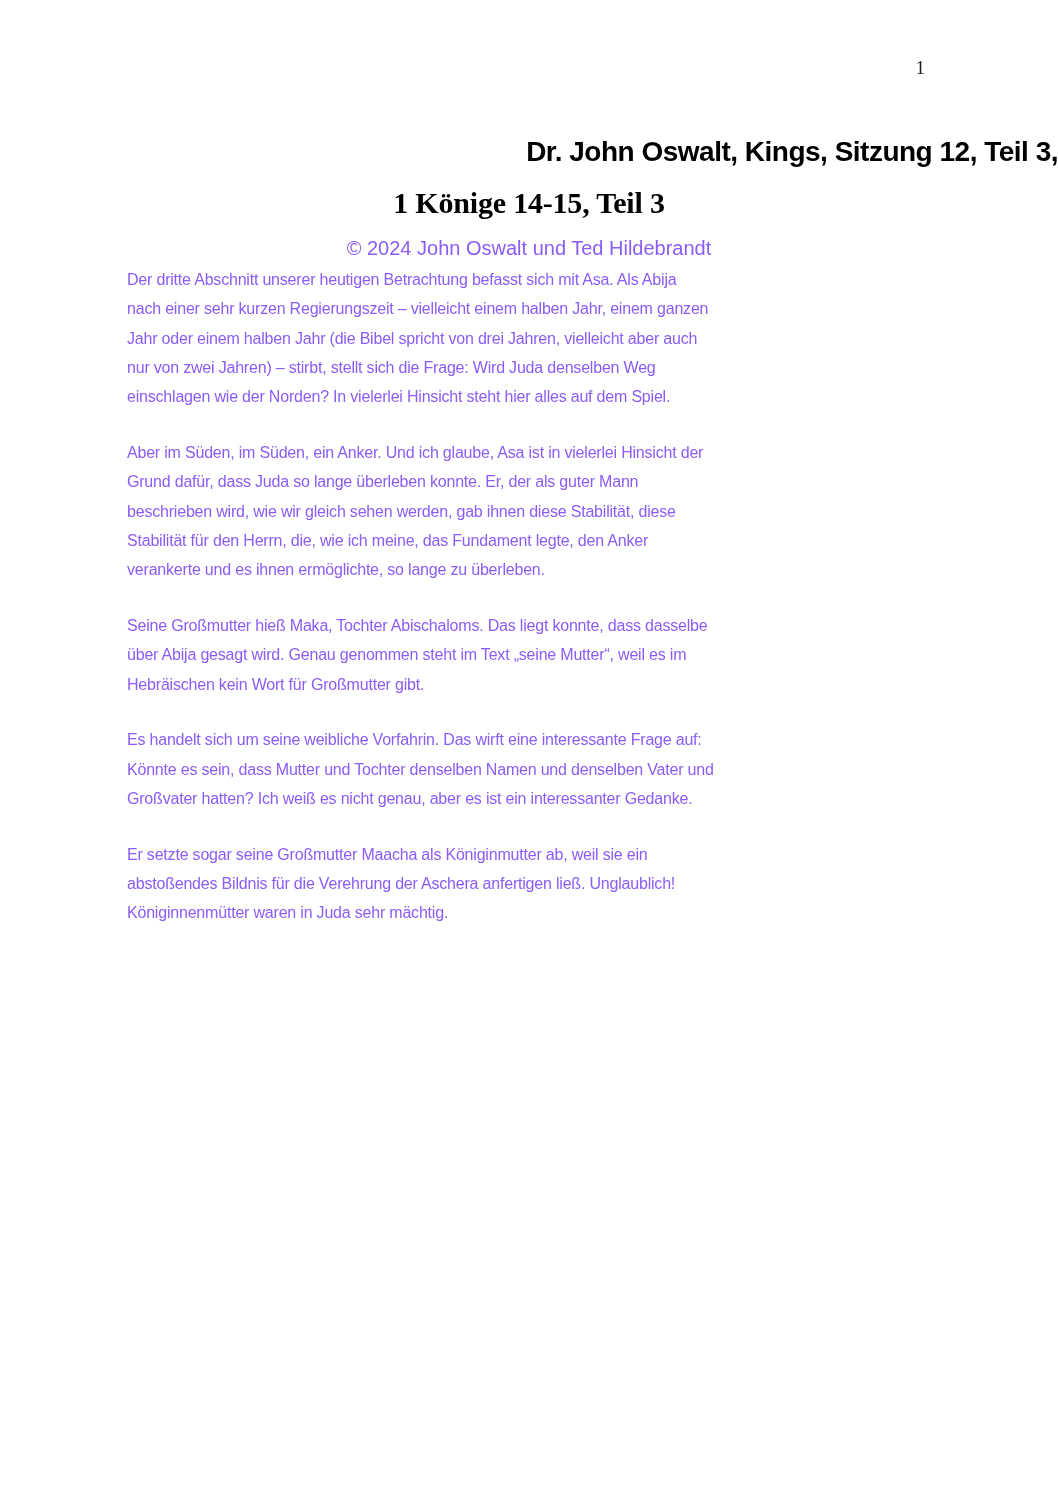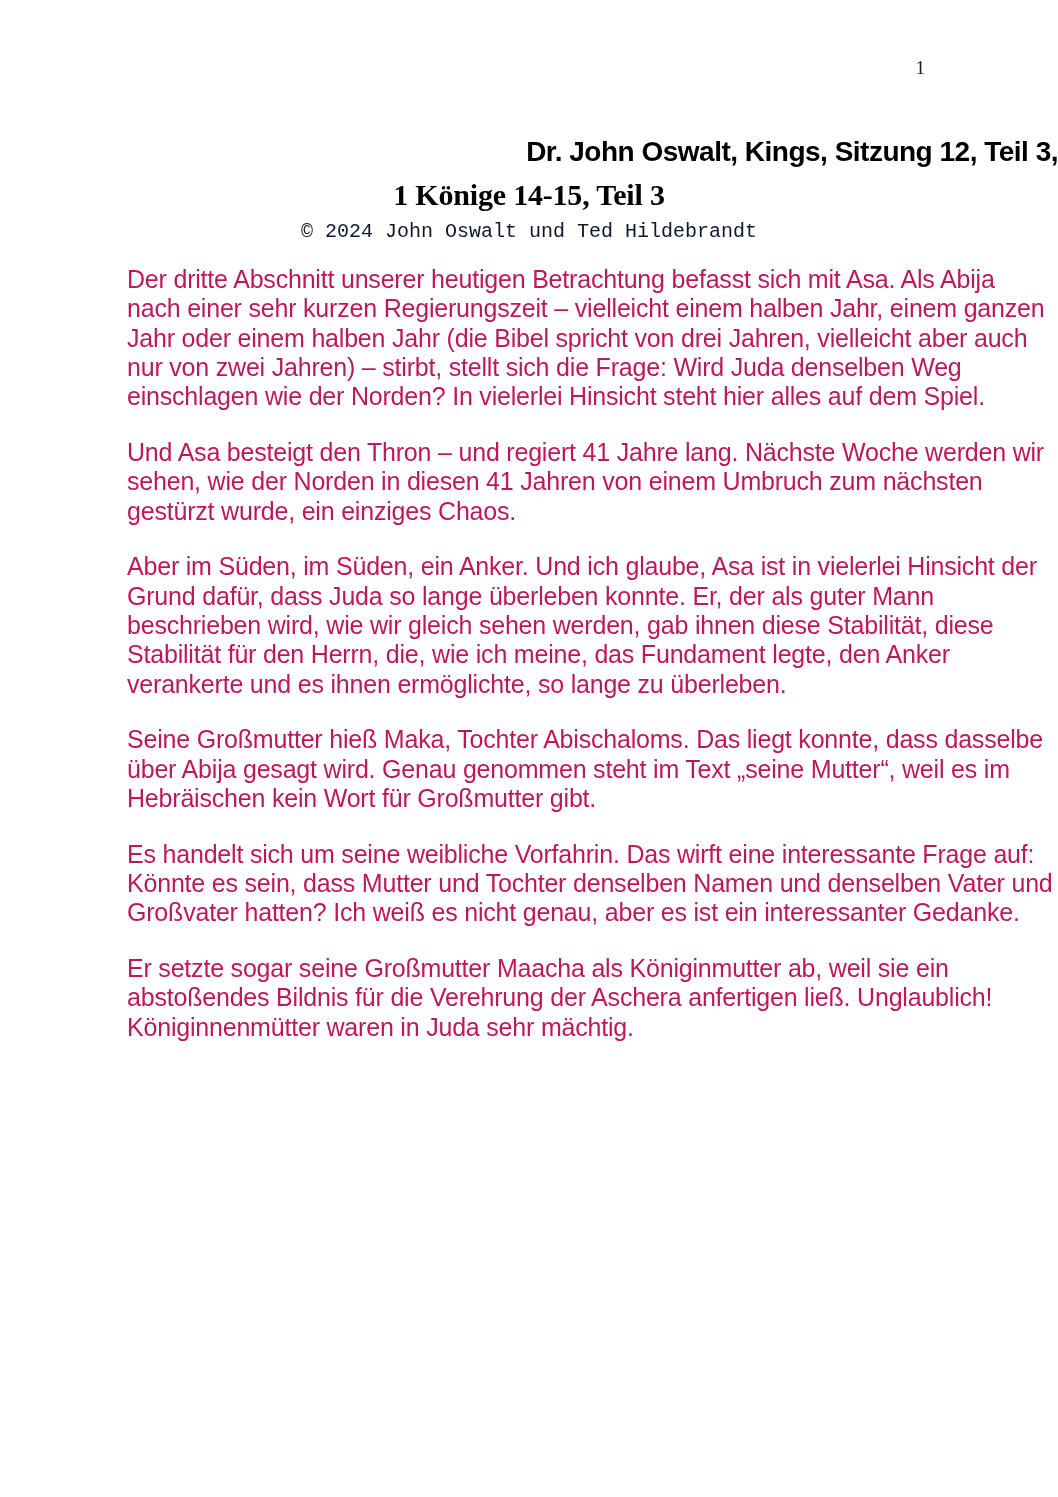--- a/index.html
+++ b/index.html
@@ -39,45 +39,45 @@
     font-family: "Liberation Sans", sans-serif;
     font-weight: 700;
     font-size: 28px;
     line-height: 44px;
     letter-spacing: -0.5px;
     color: #000000;
     text-align: right;
   }
 
   .title-serif {
-    margin: 0;
+    margin: 8px;
     font-family: "Liberation Serif", serif;
     font-weight: 700;
     font-size: 30px;
     line-height: 42px;
     letter-spacing: -0.2px;
     color: #000000;
   }
 
   .copyright {
-    font-family: Liberation Mono, monospace;
+    font-family: Liberation Sans, sans-serif;
     font-size: 20px;
     line-height: 32px;
-    color: #0f172a;
+    color: #8b5cf6;
   }
 
   .doc-body {
     position: absolute;
     top: 265px;
     left: 127px;
     width: 812px;
-    font-size: 25px;
+    font-size: 16px;
     line-height: 29.3px;
     letter-spacing: -0.2px;
-    color: #be185d;
+    color: #8b5cf6;
   }
 
   .doc-body p {
     margin: 0 0 26.5px 0;
     white-space: pre;  
   }
 </style>
 </head>
 <body>
 
@@ -90,23 +90,20 @@
     <h2 class="title-serif">1 Könige 14-15, Teil 3</h2>
     <div class="copyright">© 2024 John Oswalt und Ted Hildebrandt</div>
   </header>
 
   <main class="doc-body">
     <p>Der dritte Abschnitt unserer heutigen Betrachtung befasst sich mit Asa. Als Abija
 nach einer sehr kurzen Regierungszeit – vielleicht einem halben Jahr, einem ganzen
 Jahr oder einem halben Jahr (die Bibel spricht von drei Jahren, vielleicht aber auch
 nur von zwei Jahren) – stirbt, stellt sich die Frage: Wird Juda denselben Weg
 einschlagen wie der Norden? In vielerlei Hinsicht steht hier alles auf dem Spiel.</p>
-    <p>Und Asa besteigt den Thron – und regiert 41 Jahre lang. Nächste Woche werden wir
-sehen, wie der Norden in diesen 41 Jahren von einem Umbruch zum nächsten
-gestürzt wurde, ein einziges Chaos.</p>
     <p>Aber im Süden, im Süden, ein Anker. Und ich glaube, Asa ist in vielerlei Hinsicht der
 Grund dafür, dass Juda so lange überleben konnte. Er, der als guter Mann
 beschrieben wird, wie wir gleich sehen werden, gab ihnen diese Stabilität, diese
 Stabilität für den Herrn, die, wie ich meine, das Fundament legte, den Anker
 verankerte und es ihnen ermöglichte, so lange zu überleben.</p>
     <p>Seine Großmutter hieß Maka, Tochter Abischaloms. Das liegt konnte, dass dasselbe
 über Abija gesagt wird. Genau genommen steht im Text „seine Mutter“, weil es im
 Hebräischen kein Wort für Großmutter gibt.</p>
     <p>Es handelt sich um seine weibliche Vorfahrin. Das wirft eine interessante Frage auf:
 Könnte es sein, dass Mutter und Tochter denselben Namen und denselben Vater und

